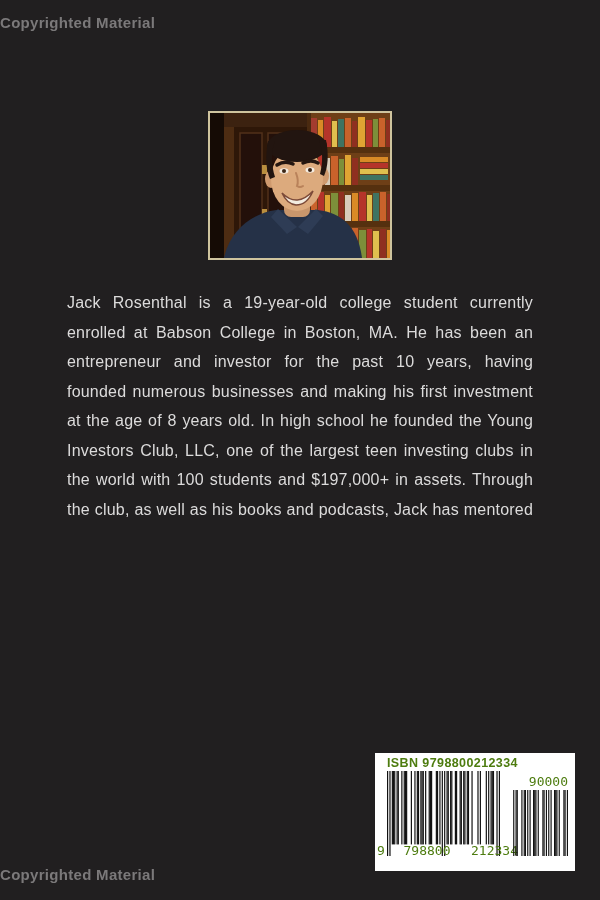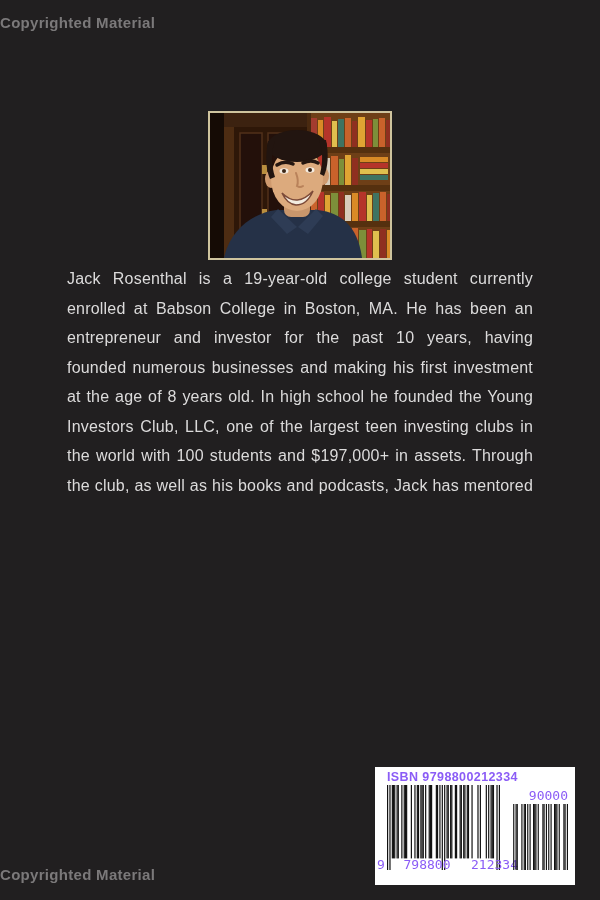--- a/index.html
+++ b/index.html
@@ -20,35 +20,34 @@
   .watermark.top{top:14px;}
   .watermark.bottom{top:866px;}
   .photo{
     position:absolute;left:208px;top:111px;
     width:180px;height:145px;
     border:2px solid var(--photo-border,#cfc49e);
     background:#2a1609;
   }
   .photo svg{display:block;}
   .bio{
-    position:absolute;left:67px;top:264px;width:466px;
+    position:absolute;left:67px;top:288px;width:466px;
     color:var(--body-text,#dcdbdb);
     font-size:16px;line-height:29.5px;letter-spacing:0.2px;
   }
   .bio .line{
     text-align:justify;
     text-align-last:justify;
   }
   .bio .line.last{text-align-last:left;}
   .barcode-panel{
     position:absolute;left:375px;top:753px;
     width:200px;height:118px;
     background:var(--barcode-panel,#ffffff);
-    color:#8b5cf6;
-    margin-top:14px;
+    color:#4d7c0f;
   }
   .isbn{
     position:absolute;left:12px;top:3px;
     font-size:12.5px;font-weight:bold;letter-spacing:0.4px;
     font-family:"Liberation Sans",sans-serif;
   }
   svg.ean13{position:absolute;left:12px;top:18px;width:113px;height:85px;}
   svg.ean5{position:absolute;left:137px;top:37px;width:56px;height:66px;}
   svg.ean13 rect,svg.ean5 rect{fill:var(--barcode-bars,#111111);}
   .d{

